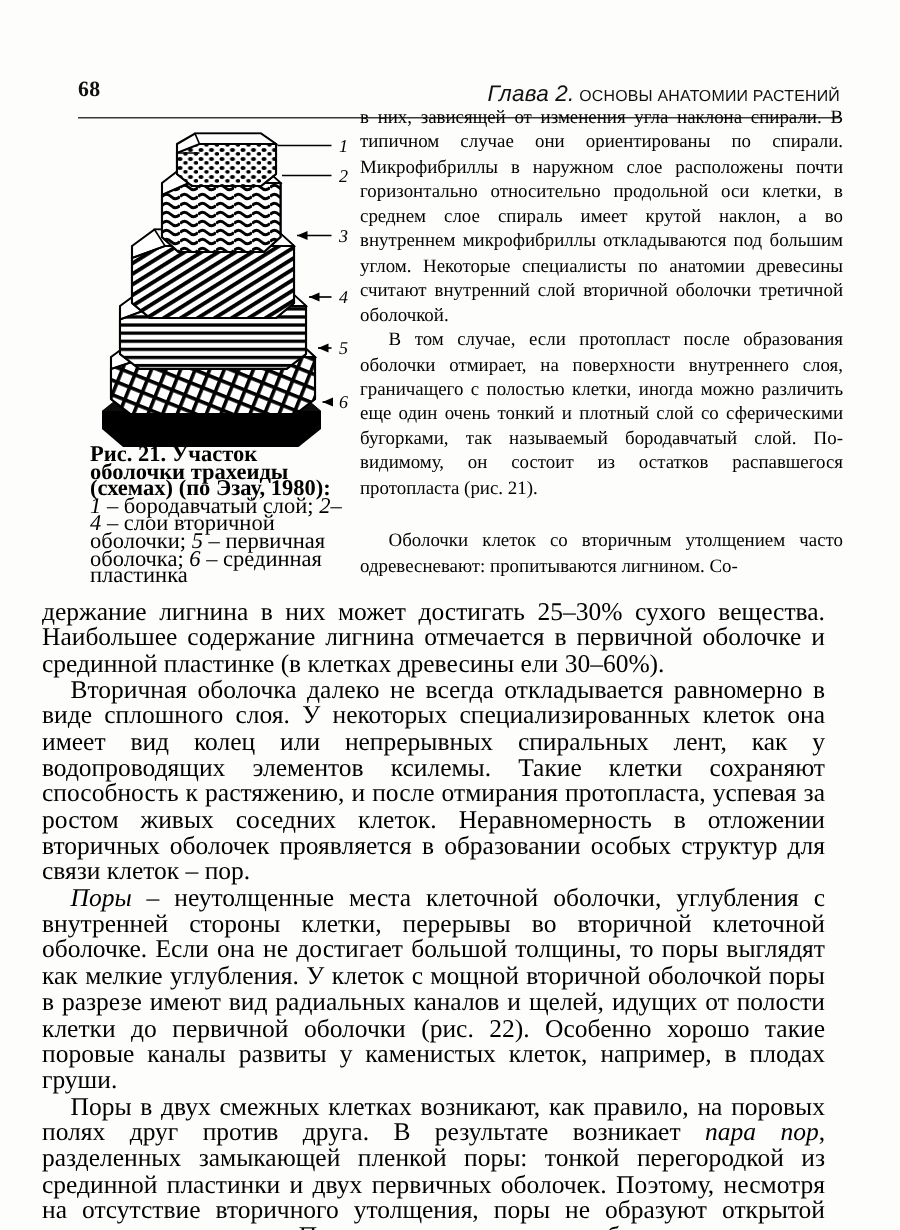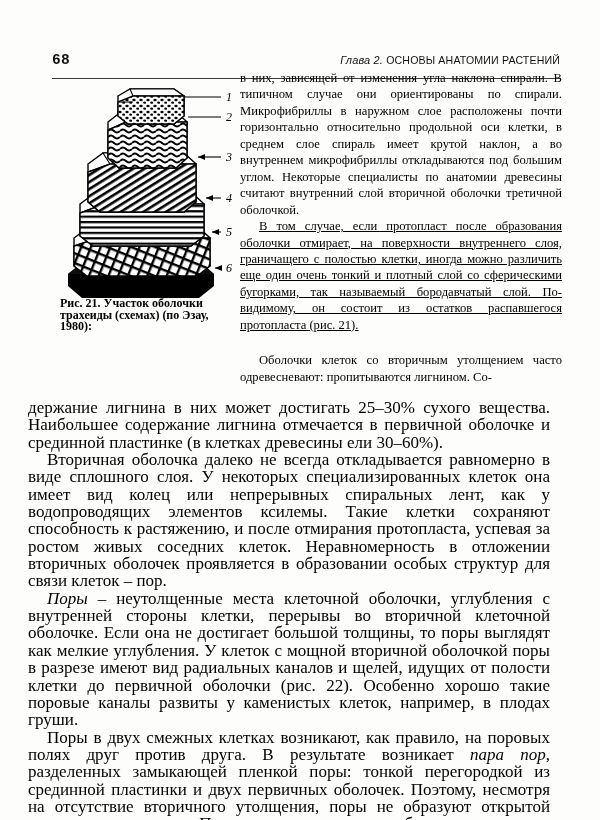--- a/index.html
+++ b/index.html
@@ -18,35 +18,35 @@
   }
 
   
   .runhead{
     position:absolute;
     left:52px; right:40px; top:52px;
     height:22px;
   }
   .folio{
     position:absolute; left:0; top:0;
-    font-family:Liberation Mono, monospace;
+    font-family:Liberation Serif, serif;
     font-weight:bold;
     font-size:14.5px;
     letter-spacing:.3px;
     color:#111;
   }
   .runtitle{
     position:absolute; right:0; top:2px;
     font-family:"Liberation Sans", sans-serif;
     font-size:10.6px;
     letter-spacing:.15px;
     white-space:nowrap;
     color:#111;
   }
-  .runtitle .chap{ font-style:italic; font-size:11px; }
+  .runtitle .chap{ font-style:italic; font-size:15px; }
   .rule{
     position:absolute;
     left:52px; right:40px; top:78px;
     height:1px;
     background:#3a3a3a;
   }
 
   
   .figwrap{
     position:absolute;
@@ -56,41 +56,41 @@
   .figure{
     position:relative;
     width:178px; height:212px;
     margin-left:8px;
   }
   .figcanvas{ position:absolute; left:0; top:0; }
 
   .caption{
     margin-left:20px;
     width:172px;
-    font-size:12px;
+    font-size:15px;
     line-height:11.6px;
     text-align:left;
     color:#000;
   }
   .caption .lead{ font-weight:bold; }
   .caption .keys{ display:block; margin-top:0px; }
   .caption i{ font-style:italic; }
 
   .rightcol{
     position:absolute;
     left:240px; top:70px;
     width:322px;
     font-size:12.6px;
     line-height:16.45px;
     text-align:justify;
     text-justify:inter-word;
     hyphens:manual;
   }
   .rightcol p{ margin:0; }
-  .rightcol p.ind{ text-indent:19px;text-decoration:underline; }
+  .rightcol p.ind{ text-indent:19px; }
 
   
   .hangblock{
     position:absolute;
     left:240px; top:352px;
     width:322px;
     font-size:12.6px;
     line-height:17.35px;
     text-align:justify;
   }
@@ -226,20 +226,23 @@
           <text x="178" y="75">3</text>
           <text x="178" y="116">4</text>
           <text x="178" y="150">5</text>
           <text x="178" y="186">6</text>
         </g>
       </svg>
     </div>
 
     <div class="caption">
       <span class="lead">Рис. 21. Участок оболочки трахеиды (схемах) (по Эзау, 1980):</span>
+      <span class="keys">
+        <i class="lnum">1</i><span> – бородавчатый слой; </span><i class="lnum">2–4</i><span> – слои вторичной оболочки; </span><i class="lnum">5</i><span> – первичная оболочка; </span><i class="lnum">6</i><span> – срединная пластинка</span>
+      </span>
     </div>
   </div>
 
   <div class="rightcol">
     <p>в них, зависящей от изменения угла наклона спирали. В типичном случае они ориентированы по спирали. Микрофибриллы в наружном слое расположены почти горизонтально относительно продольной оси клетки, в среднем слое спираль имеет крутой наклон, а во внутреннем микрофибриллы откладываются под большим углом. Некоторые специалисты по анатомии древесины считают внутренний слой вторичной оболочки третичной оболочкой.</p>
     <p class="ind">В том случае, если протопласт после образования оболочки отмирает, на поверхности внутреннего слоя, граничащего с полостью клетки, иногда можно различить еще один очень тонкий и плотный слой со сферическими бугорками, так называемый бородавчатый слой. По-видимому, он состоит из остатков распавшегося протопласта (рис. 21).</p>
   </div>
 
   <div class="hangblock">
     <p>Оболочки клеток со вторичным утолщением часто одревесневают: пропитываются лигнином. Со-</p>

